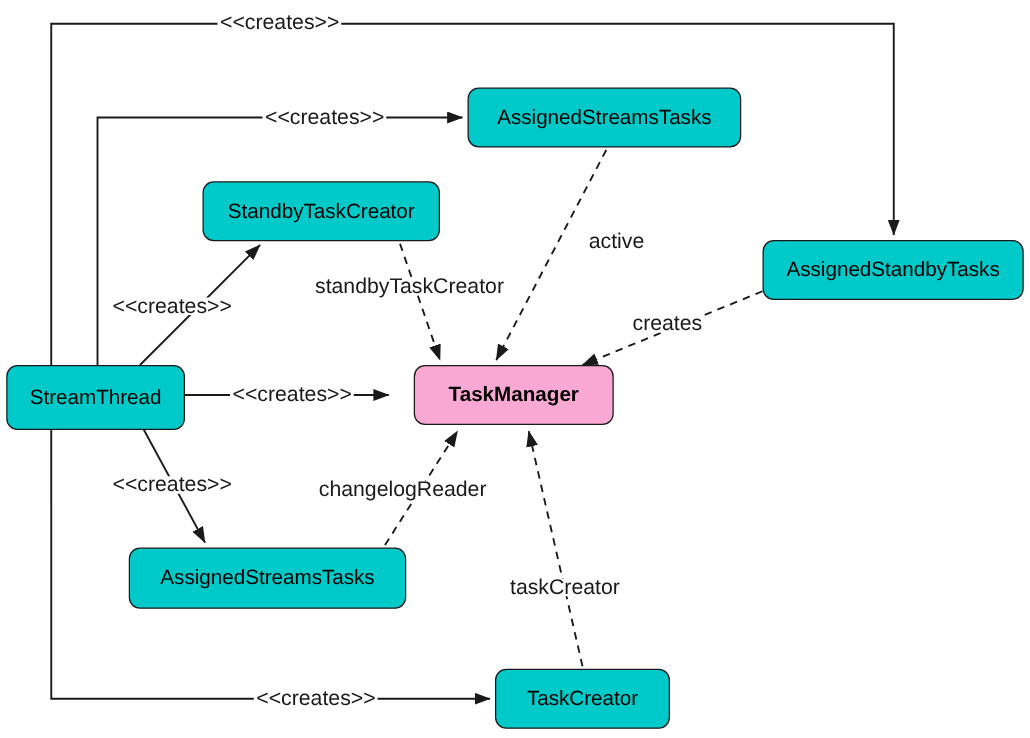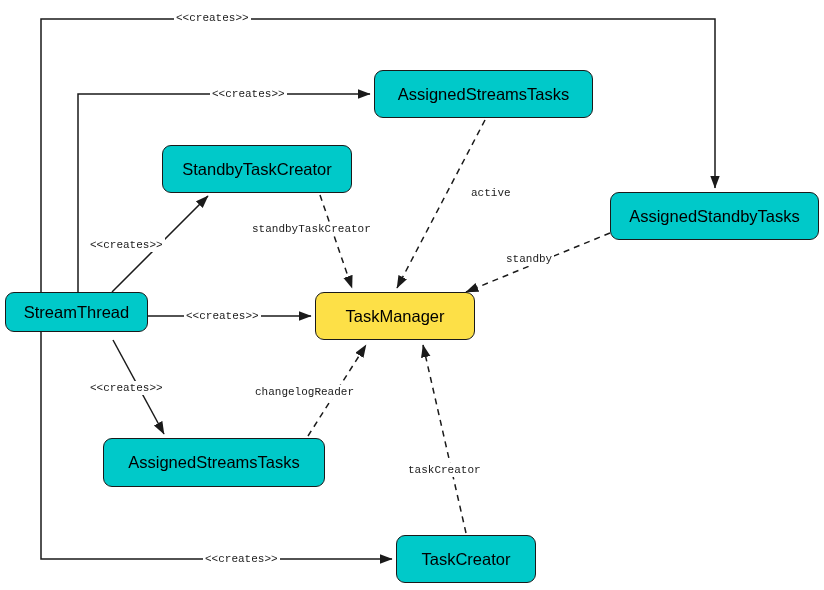--- a/index.html
+++ b/index.html
@@ -32,25 +32,25 @@
     display: flex;
     align-items: center;
     justify-content: center;
     font-family: "Liberation Sans", sans-serif;
     font-size: 16.5px;
     color: #000000;
     white-space: nowrap;
     z-index: 3;
   }
   .node.teal { background: #00c9c9; }
-  .node.orange { background: #fde047; font-weight: normal; }
+  .node.orange { background: #f9a8d4; font-weight: bold; margin-left: 16px; }
   .edge-label {
     position: absolute;
-    font-family: Liberation Mono, monospace;
-    font-size: 11px;
+    font-family: Liberation Sans, sans-serif;
+    font-size: 17px;
     color: #1a1a1a;
     background: #ffffff;
     white-space: nowrap;
     padding: 0 2px;
     z-index: 4;
     line-height: 14px;
   }
 </style>
 </head>
 <body>
@@ -89,21 +89,21 @@
       <path d="M485,120 L397,288" marker-end="url(#arrow-dash)"></path>
 
       <path d="M610,233 L466,292" marker-end="url(#arrow-dash)"></path>
 
       <path d="M308,436 L366,345" marker-end="url(#arrow-dash)"></path>
 
       <path d="M466,533 L423,345" marker-end="url(#arrow-dash)"></path>
     </g>
   </svg>
 
-  <div class="node teal" style="left:5px;  top:292px; width:143px; height:40px;">StreamThread</div>
+  <div class="node teal" style="left:5px;  top:292px; width:143px; height:52px;">StreamThread</div>
 
   <div class="node teal" style="left:162px; top:145px; width:190px; height:48px;">StandbyTaskCreator</div>
 
   <div class="node teal" style="left:610px; top:192px; width:209px; height:48px;">AssignedStandbyTasks</div>
 
   <div class="node teal" style="left:374px; top:70px;  width:219px; height:48px;">AssignedStreamsTasks</div>
 
   <div class="node orange" style="left:315px; top:292px; width:160px; height:48px;">TaskManager</div>
 
   <div class="node teal" style="left:103px; top:438px; width:222px; height:49px;">AssignedStreamsTasks</div>
@@ -112,17 +112,17 @@
 
   <div class="edge-label" style="left:174px; top:11px;">&lt;&lt;creates&gt;&gt;</div>
   <div class="edge-label" style="left:210px; top:87px;">&lt;&lt;creates&gt;&gt;</div>
   <div class="edge-label" style="left:88px;  top:238px;">&lt;&lt;creates&gt;&gt;</div>
   <div class="edge-label" style="left:184px; top:309px;">&lt;&lt;creates&gt;&gt;</div>
   <div class="edge-label" style="left:88px;  top:381px;">&lt;&lt;creates&gt;&gt;</div>
   <div class="edge-label" style="left:203px; top:552px;">&lt;&lt;creates&gt;&gt;</div>
 
   <div class="edge-label" style="left:250px; top:222px;">standbyTaskCreator</div>
   <div class="edge-label" style="left:421px; top:186px;margin-left:48px;">active</div>
-  <div class="edge-label" style="left:504px; top:252px;">standby</div>
+  <div class="edge-label" style="left:504px; top:252px;">creates</div>
   <div class="edge-label" style="left:253px; top:385px;text-align:center;">changelogReader</div>
   <div class="edge-label" style="left:406px; top:463px;">taskCreator</div>
 
 </div>
 
 </body></html>

